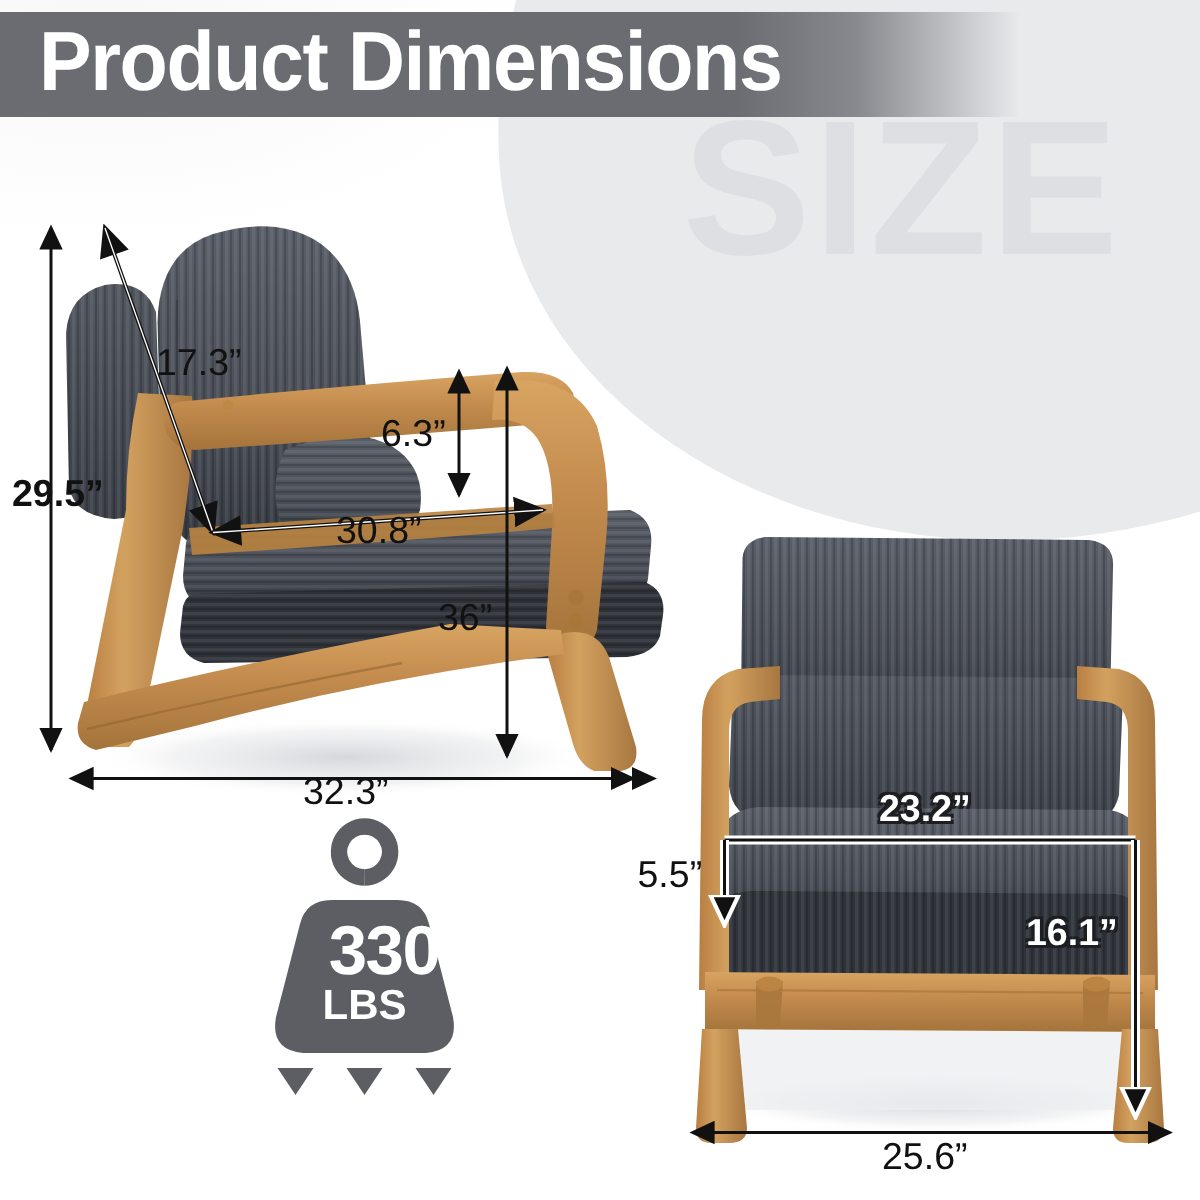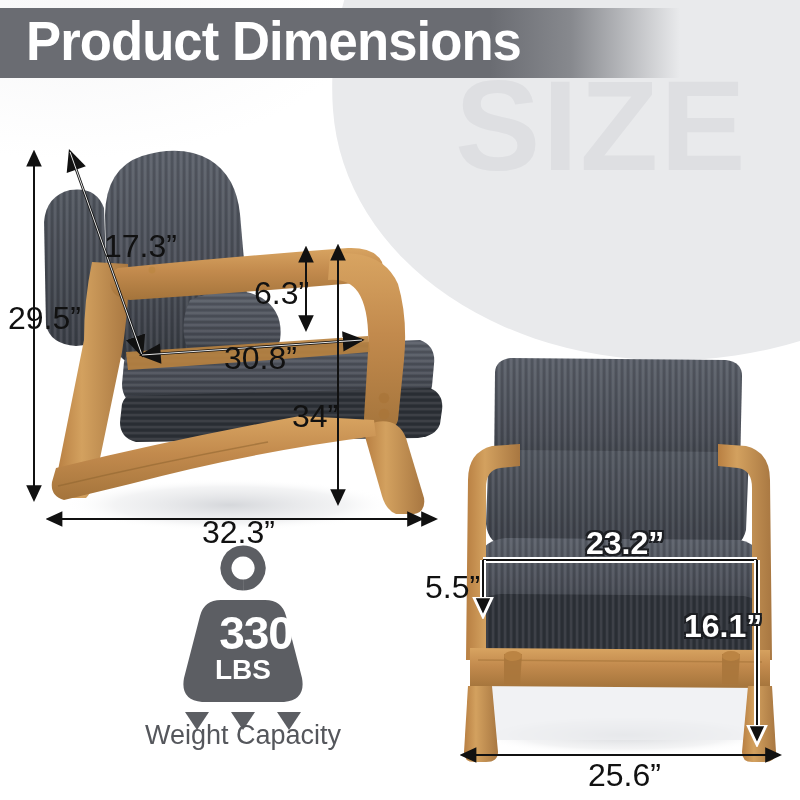--- a/index.html
+++ b/index.html
@@ -44,21 +44,21 @@
     position:absolute;left:26px;top:10px;
     font-size:56px;line-height:62px;font-weight:bold;
     color:#ffffff;white-space:nowrap;
     transform:scaleX(.94);transform-origin:left center;
     letter-spacing:-1px;
   }
 
   
   .dim{
     position:absolute;
-    font-size:32px;color:#111;white-space:nowrap;
+    font-size:25px;color:#111;white-space:nowrap;
     font-weight:400;
   }
   .dim.o{
     color:#fff;
     text-shadow:
       -2px -2px 0 #1c1e22, 2px -2px 0 #1c1e22,
       -2px 2px 0 #1c1e22, 2px 2px 0 #1c1e22;
     font-weight:bold;
   }
   svg.lay{position:absolute;left:0;top:0;width:800px;height:800px;pointer-events:none;}
@@ -296,31 +296,30 @@
       <path d="M221,600 L265,600 Q282,600 286,616 L302,678
                Q306,700 284,702 L202,702 Q180,700 184,678 L200,616
                Q204,600 221,600 Z" fill="#5c5e63"></path>
 
       <path d="M185,712 L209,712 L197,730 Z" fill="#5c5e63"></path>
       <path d="M231,712 L255,712 L243,730 Z" fill="#5c5e63"></path>
       <path d="M277,712 L301,712 L289,730 Z" fill="#5c5e63"></path>
     </g>
   </svg>
 
-  <div class="dim" style="left:8px;  top:300px;">29.5”</div>
+  <div class="dim" style="left:8px;  top:315px;font-weight:bold;">29.5”</div>
   <div class="dim" style="left:104px;top:228px;">17.3”</div>
   <div class="dim" style="left:254px;top:275px;">6.3”</div>
   <div class="dim" style="left:224px;top:340px;">30.8”</div>
-  <div class="dim" style="left:292px;top:398px;">34”</div>
+  <div class="dim" style="left:292px;top:398px;">36”</div>
   <div class="dim" style="left:202px;top:514px;">32.3”</div>
 
   <div class="dim o" style="left:586px;top:525px;">23.2”</div>
   <div class="dim" style="left:425px;top:569px;">5.5”</div>
   <div class="dim o" style="left:684px;top:608px;">16.1”</div>
   <div class="dim" style="left:588px;top:757px;">25.6”</div>
 
   <div class="badge-wrap">
     <div class="badge-num">330</div>
     <div class="badge-unit">LBS</div>
-    <div class="badge-caption">Weight Capacity</div>
   </div>
 
 </div>
 
 </body></html>

